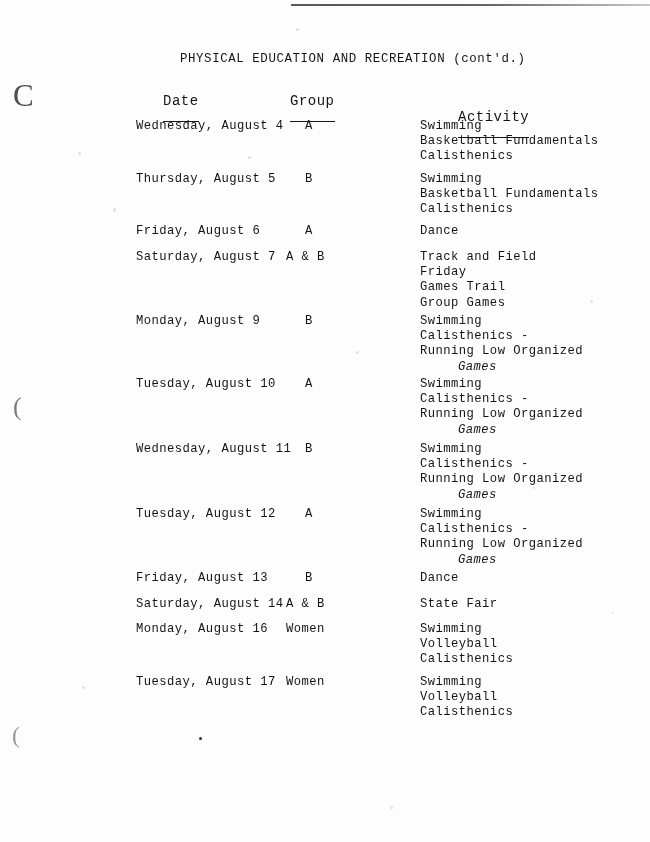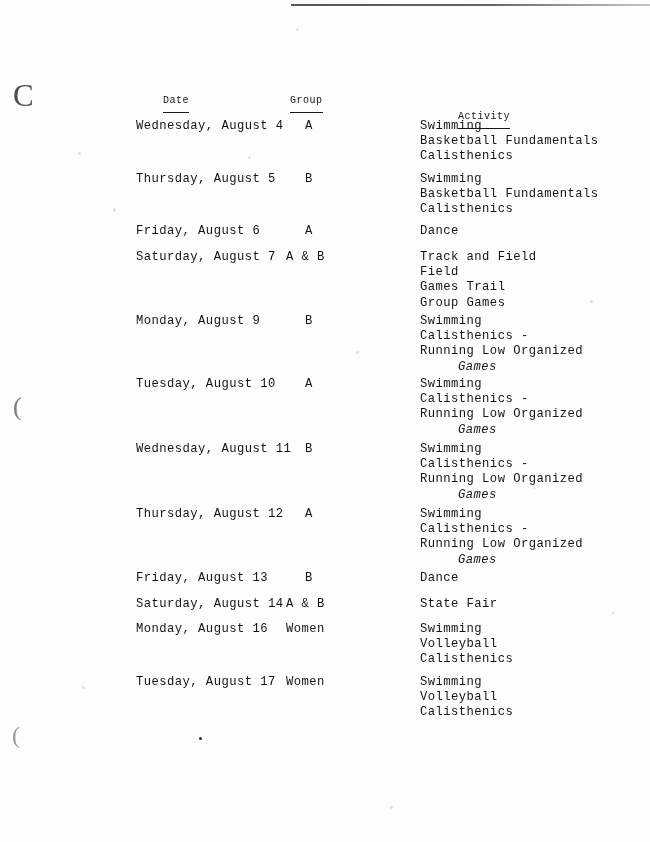--- a/index.html
+++ b/index.html
@@ -51,24 +51,24 @@
     position: absolute;
     left: 180px;
     top: 52px;
     font-size: 12.4px;
     letter-spacing: 0.6px;
     white-space: pre;
   }
 
   .col-head {
     position: absolute;
-    font-size: 10px;
+    font-size: 14px;
     letter-spacing: 0.5px;
     border-bottom: 1.4px solid #171717;
-    padding-bottom: 4px;
+    padding-bottom: 13px;
     line-height: 14px;
     white-space: pre;
   }
   .head-date     { left: 163px; top: 94px; }
   .head-group    { left: 290px; top: 94px; }
   .head-activity { left: 458px; top: 110px; }
 
   .rows {
     position: absolute;
     left: 0;
@@ -131,20 +131,21 @@
   <div class="speck" style="left:113px; top:208px; width:3px;  height:4px;"></div>
   <div class="speck" style="left:248px; top:156px; width:3px;  height:3px;"></div>
   <div class="speck" style="left:356px; top:351px; width:3px;  height:3px;"></div>
   <div class="speck" style="left:590px; top:300px; width:3px;  height:3px;"></div>
   <div class="speck" style="left:82px;  top:686px; width:3px;  height:3px;"></div>
   <div class="speck" style="left:296px; top:28px;  width:3px;  height:3px;"></div>
   <div class="speck" style="left:390px; top:806px; width:3px;  height:3px;"></div>
   <div class="speck" style="left:533px; top:487px; width:2px;  height:2px;"></div>
   <div class="speck" style="left:612px; top:612px; width:2px;  height:2px;"></div>
 
+  <div class="doc-title">PHYSICAL EDUCATION AND RECREATION (cont'd.)</div>
 
   <div class="col-head head-date">Date</div>
   <div class="col-head head-group">Group</div>
   <div class="col-head head-activity">Activity</div>
 
   <div class="rows" id="rows-container">
       <div class="row" style="top: 119px;">
         <div class="cell cell-date">Wednesday, August 4</div>
         <div class="cell cell-group">A</div>
         <div class="cell cell-act"><span class="act-line" style="line-height: 15.2px;">Swimming</span><span class="act-line" style="line-height: 15.2px;">Basketball Fundamentals</span><span class="act-line" style="line-height: 15.2px;">Calisthenics</span></div>
@@ -155,39 +156,39 @@
         <div class="cell cell-act"><span class="act-line" style="line-height: 15.2px;">Swimming</span><span class="act-line" style="line-height: 15.2px;">Basketball Fundamentals</span><span class="act-line" style="line-height: 15.2px;">Calisthenics</span></div>
       </div>
       <div class="row" style="top: 224px;">
         <div class="cell cell-date">Friday, August 6</div>
         <div class="cell cell-group">A</div>
         <div class="cell cell-act"><span class="act-line" style="line-height: 15.2px;">Dance</span></div>
       </div>
       <div class="row" style="top: 250px;">
         <div class="cell cell-date">Saturday, August 7</div>
         <div class="cell cell-group wide">A &amp; B</div>
-        <div class="cell cell-act"><span class="act-line" style="line-height: 15.2px;">Track and Field</span><span class="act-line" style="line-height: 15.2px;">Field</span><span class="act-line" style="line-height: 15.2px;">Games Trail</span><span class="act-line" style="line-height: 15.2px;">Group Games</span></div>
+        <div class="cell cell-act"><span class="act-line" style="line-height: 15.2px;">Track and Field</span><span class="act-line" style="line-height: 15.2px;">Friday</span><span class="act-line" style="line-height: 15.2px;">Games Trail</span><span class="act-line" style="line-height: 15.2px;">Group Games</span></div>
       </div>
       <div class="row" style="top: 314px;">
         <div class="cell cell-date">Monday, August 9</div>
         <div class="cell cell-group">B</div>
         <div class="cell cell-act"><span class="act-line" style="line-height: 15.2px;">Swimming</span><span class="act-line" style="line-height: 15.2px;">Calisthenics -</span><span class="act-line" style="line-height: 15.2px;">Running Low Organized</span><span class="act-line indent" style="line-height: 15.2px;">Games</span></div>
       </div>
       <div class="row" style="top: 377px;">
         <div class="cell cell-date">Tuesday, August 10</div>
         <div class="cell cell-group">A</div>
         <div class="cell cell-act"><span class="act-line" style="line-height: 15.2px;">Swimming</span><span class="act-line" style="line-height: 15.2px;">Calisthenics -</span><span class="act-line" style="line-height: 15.2px;">Running Low Organized</span><span class="act-line indent" style="line-height: 15.2px;">Games</span></div>
       </div>
       <div class="row" style="top: 442px;">
         <div class="cell cell-date">Wednesday, August 11</div>
         <div class="cell cell-group">B</div>
         <div class="cell cell-act"><span class="act-line" style="line-height: 15.2px;">Swimming</span><span class="act-line" style="line-height: 15.2px;">Calisthenics -</span><span class="act-line" style="line-height: 15.2px;">Running Low Organized</span><span class="act-line indent" style="line-height: 15.2px;">Games</span></div>
       </div>
       <div class="row" style="top: 507px;">
-        <div class="cell cell-date">Thursday, August 12</div>
+        <div class="cell cell-date">Tuesday, August 12</div>
         <div class="cell cell-group">A</div>
         <div class="cell cell-act"><span class="act-line" style="line-height: 15.2px;">Swimming</span><span class="act-line" style="line-height: 15.2px;">Calisthenics -</span><span class="act-line" style="line-height: 15.2px;">Running Low Organized</span><span class="act-line indent" style="line-height: 15.2px;">Games</span></div>
       </div>
       <div class="row" style="top: 571px;">
         <div class="cell cell-date">Friday, August 13</div>
         <div class="cell cell-group">B</div>
         <div class="cell cell-act"><span class="act-line" style="line-height: 15.2px;">Dance</span></div>
       </div>
       <div class="row" style="top: 597px;">
         <div class="cell cell-date">Saturday, August 14</div>

